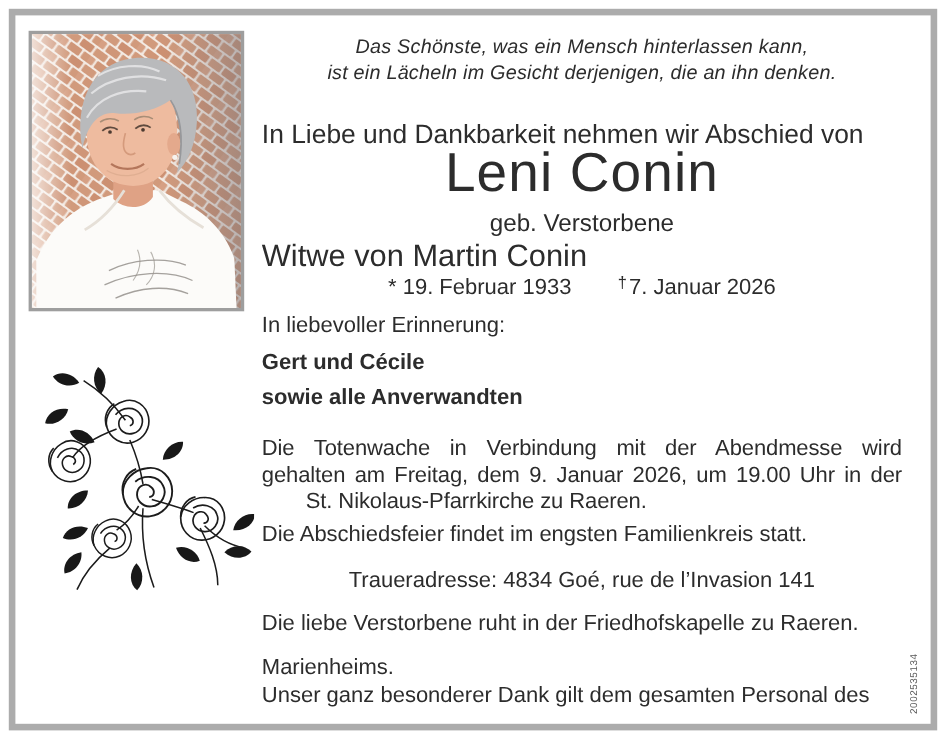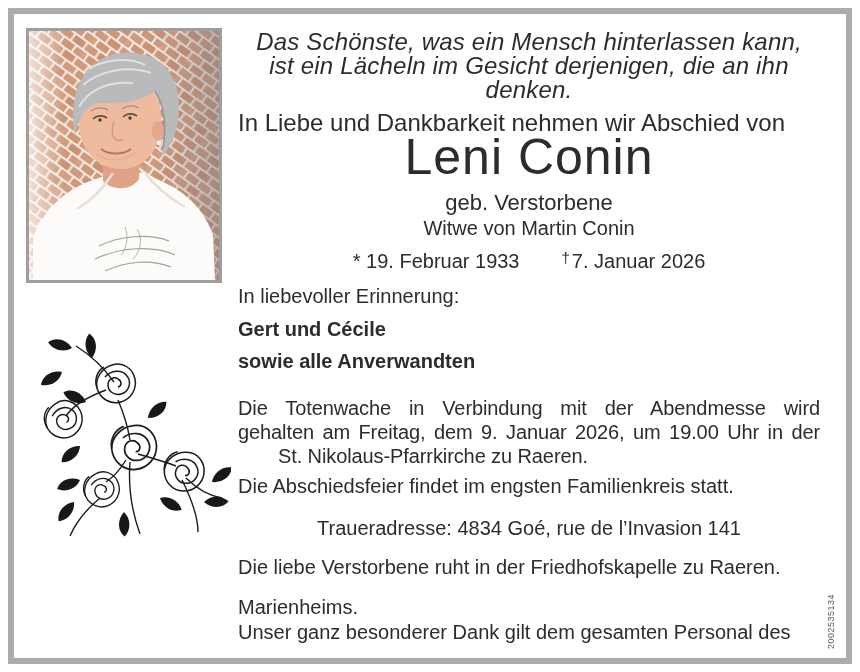--- a/index.html
+++ b/index.html
@@ -16,25 +16,25 @@
     position:absolute;left:26px;top:28px;width:190px;height:249px;
     border:3px solid #9e9e9e;background:#fff;
   }
   .photo svg{display:block;width:100%;height:100%;}
   
   .roses{position:absolute;left:26px;top:330px;width:205px;height:212px;}
   .roses svg{display:block;width:100%;height:100%;}
   
   .col{position:absolute;left:238px;top:0;width:582px;}
   .col > div{position:absolute;left:0;width:100%;}
-  .verse{top:30px;text-align:center;font-style:italic;font-size:24px;line-height:24px;letter-spacing:.2px;}
+  .verse{top:30px;text-align:center;font-style:italic;font-size:18px;line-height:24px;letter-spacing:.2px;}
   .intro{top:93px;font-size:24px;margin-top:16px;}
   .name{top:128px;text-align:center;font-size:50px;letter-spacing:1px;font-weight:400;}
   .maiden{top:190px;text-align:center;font-size:22px;}
-  .relation{top:217px;text-align:center;font-size:20px;}
+  .relation{top:217px;text-align:left;font-size:28px;}
   .dates{top:249px;text-align:center;font-size:20px;}
   .dates .birth{margin-right:42px;}
   .dates .dagger{font-size:15px;vertical-align:5px;margin-right:2px;}
   .memorial-heading{top:285px;font-size:20px;}
   .mourner-1{top:318px;font-size:20px;font-weight:600;}
   .mourner-2{top:350px;font-size:20px;font-weight:600;}
   .wake{top:396px;font-size:20px;line-height:24px;letter-spacing:-0.1px;}
   .wake .jline{display:block;text-align:justify;text-align-last:justify;}
   .wake .lline{display:block;margin-left:40px;}
   .farewell{top:475px;font-size:20px;}

